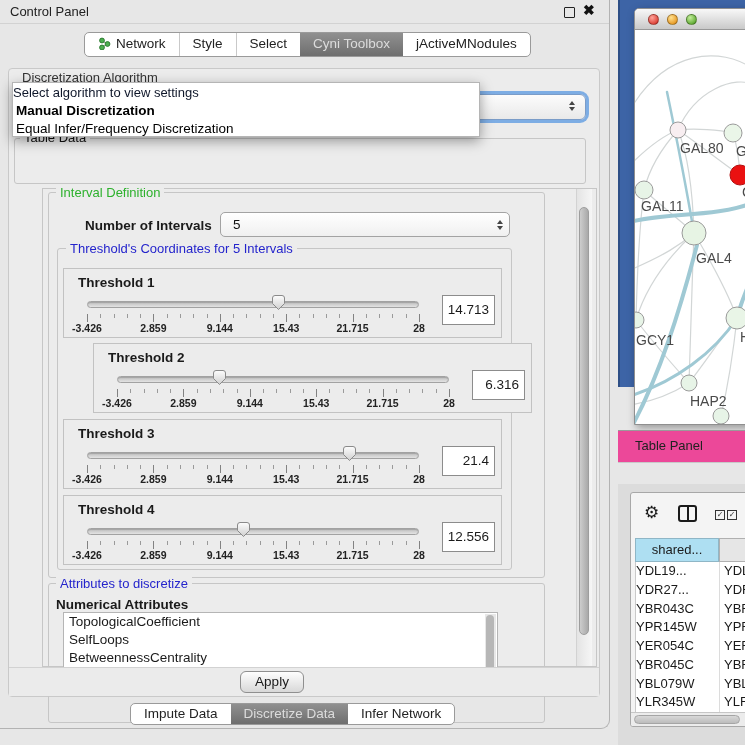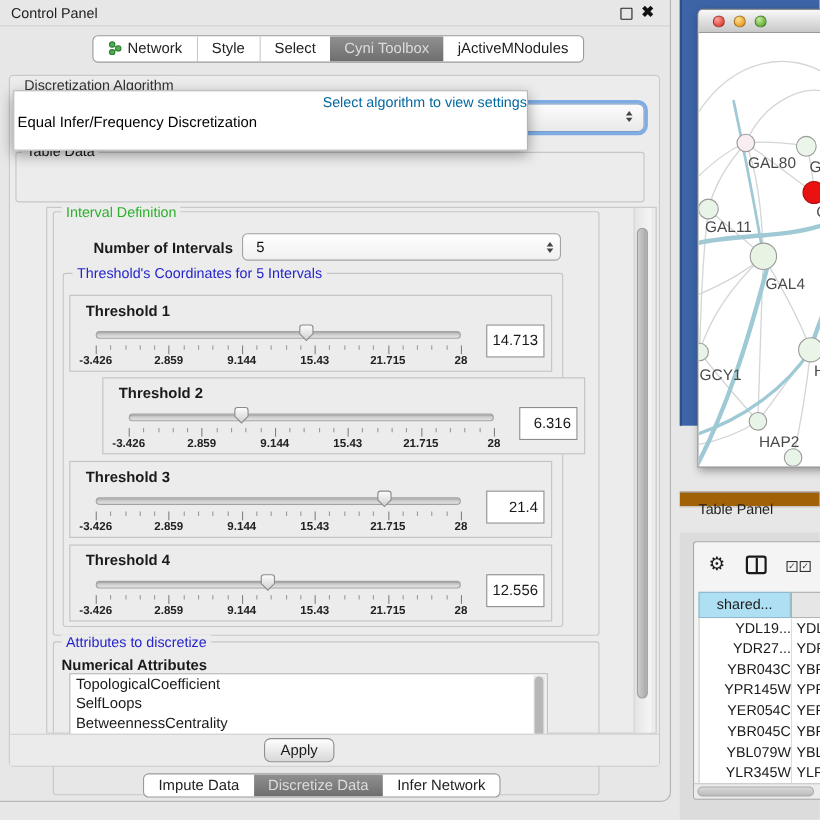--- a/index.html
+++ b/index.html
@@ -32,21 +32,21 @@
   .group-label { position:absolute; background:#ececec; padding:0 4px; font-size:13px; line-height:13px; }
 
   
   #algo-label { left:18px; top:71px; color:#333; }
   #algo-combo-focus { left:20px; top:94px; width:566px; height:26px; border-radius:6px;
      border:1px solid #7a9cc8; background:linear-gradient(#fcfcfc,#e9e9e9);
      box-shadow:0 0 0 3px rgba(98,158,226,.8); }
   
   #algo-popup { left:12px; top:82px; width:468px; height:55px; background:#fff;
      border:1px solid #b5b5b5; box-shadow:0 4px 12px rgba(0,0,0,.38); z-index:6; }
-  #popup-hint { height:19px; line-height:19px; text-align:right; color:#0369a1; font-size:13px; }
+  #popup-hint { height:19px; line-height:19px; text-align:left; color:#0f172a; font-size:13px; }
   .popup-option { height:18px; line-height:18px; padding-left:3px; font-size:13.5px; color:#000; white-space:nowrap; }
   .popup-option.bold { font-weight:bold; }
 
   
   #tabledata-box { left:14px; top:138px; width:572px; height:46px; }
   #tabledata-label { left:20px; top:131px; color:#111; z-index:2; }
   .combo { position:absolute; background:linear-gradient(#ffffff,#f0f0f0); border:1px solid #a3a3a3;
      border-radius:5px; display:flex; align-items:center; }
   .combo-text { flex:1; padding-left:10px; font-size:13.5px; color:#111; white-space:nowrap; overflow:hidden; }
   .spinner { width:18px; display:flex; flex-direction:column; align-items:center; }
@@ -108,41 +108,41 @@
      border:1px solid #8f8f8f; border-radius:5px 0 0 0; box-shadow:2px 3px 8px rgba(0,0,0,.35); overflow:hidden; }
   #net-titlebar { left:0; top:0; width:100%; height:21px; background:linear-gradient(#f8f8f8,#c9c9c9);
      border-bottom:1px solid #989898; }
   .light { position:absolute; top:5px; width:11px; height:11px; border-radius:50%; border:1px solid rgba(0,0,0,.3); }
   #light-red { left:13px; background:radial-gradient(circle at 35% 30%, #ffa39a, #dd4338 75%); }
   #light-yellow { left:32px; background:radial-gradient(circle at 35% 30%, #ffe08e, #e89c28 75%); }
   #light-green { left:51px; background:radial-gradient(circle at 35% 30%, #c4ee9b, #63ad37 75%); }
   #net-canvas { left:0; top:21px; }
 
   
-  #tp-bar { left:618px; top:447px; width:127px; height:14px; background:#a16207;
+  #tp-bar { left:618px; top:430px; width:127px; height:33px; background:#ec4899;
      border-top:1px solid #9a9a9a; border-bottom:1px solid #c9c9c9; }
   #tp-title { left:17px; top:7px; font-size:13px; color:#222; }
   #tp-bg { left:618px; top:484px; width:127px; height:261px; background:#dcdcdc; }
   #tp-container { left:630px; top:492px; width:120px; height:235px; background:#f4f4f4;
      border:1px solid #a8a8a8; border-radius:3px 0 0 3px; overflow:hidden; }
   #tp-toolbar { left:0; top:0; width:100%; height:40px; }
   #gear-icon { left:13px; top:11px; font-size:17px; line-height:17px; color:#1a1a1a; }
   #split-icon { left:47px; top:12px; width:19px; height:17px; border:2px solid #1a1a1a; border-radius:3px; }
   #split-icon div { position:absolute; left:6.5px; top:0; width:2px; height:13px; background:#1a1a1a; }
   .mini-check { position:absolute; top:17px; width:10px; height:10px; border:1.5px solid #333; font-size:8px;
      line-height:8px; text-align:center; color:#333; }
   #check1 { left:84px; } #check2 { left:96px; }
   #tp-header { left:4px; top:45px; width:180px; height:24px; display:flex; }
   .tp-hcell { border:1px solid #b0b0b0; font-size:13px; text-align:center; line-height:22px;
      background:#e6e6e6; overflow:hidden; white-space:nowrap; }
   .tp-hcell.hl { background:#aedff2; border-color:#8fb6c6; }
   #tp-rows { left:4px; top:69px; width:180px; height:150px; background:#fff; overflow:hidden;
      border-left:1px solid #c9c9c9; }
   .tp-row { display:flex; height:18.75px; line-height:18.75px; font-size:13px; white-space:nowrap; }
-  .tp-c1 { width:84px; text-align:right; border-right:1px solid #dcdcdc; overflow:hidden; }
+  .tp-c1 { width:84px; text-align:left; border-right:1px solid #dcdcdc; overflow:hidden; }
   .tp-c2 { width:92px; padding-left:4px; overflow:hidden; }
   #tp-hscroll { left:0; top:219px; width:118px; height:14px; background:#ececec; border-top:1px solid #c6c6c6; }
   #tp-hthumb { position:absolute; left:3px; top:2px; width:106px; height:9px; border-radius:5px;
      background:linear-gradient(#d8d8d8,#bcbcbc); border:1px solid #a5a5a5; }
 </style>
 </head>
 <body>
 
 <div id="control-panel" class="abs">
 
@@ -171,20 +171,21 @@
   <span id="algo-label" class="abs group-label">Discretization Algorithm</span>
   <div id="algo-combo-focus" class="abs">
     <div class="spinner abs" style="right:4px; top:6px;">
       <div class="spin-up"></div>
         <div class="spin-down"></div>
     </div>
   </div>
 
   <div id="algo-popup" class="abs">
     <div id="popup-hint">Select algorithm to view settings</div>
+  <div class="popup-option bold">Manual Discretization</div>
       <div class="popup-option">Equal Infer/Frequency Discretization</div>
     </div>
 
   <div id="tabledata-box" class="abs groupbox"></div>
   <span id="tabledata-label" class="abs group-label">Table Data</span>
 
   <div id="viewport" class="abs"></div>
 
   <div id="interval-box" class="abs groupbox"></div>
   <span id="interval-label" class="abs group-label" style="color:#2db12d">Interval Definition</span>

